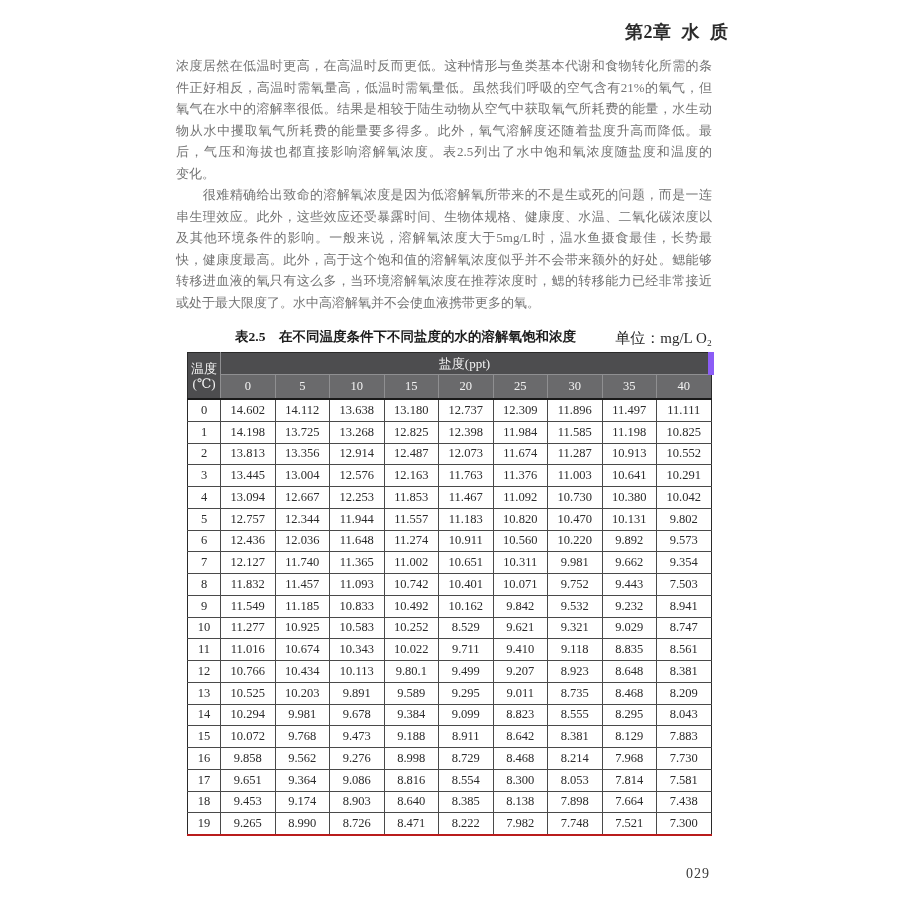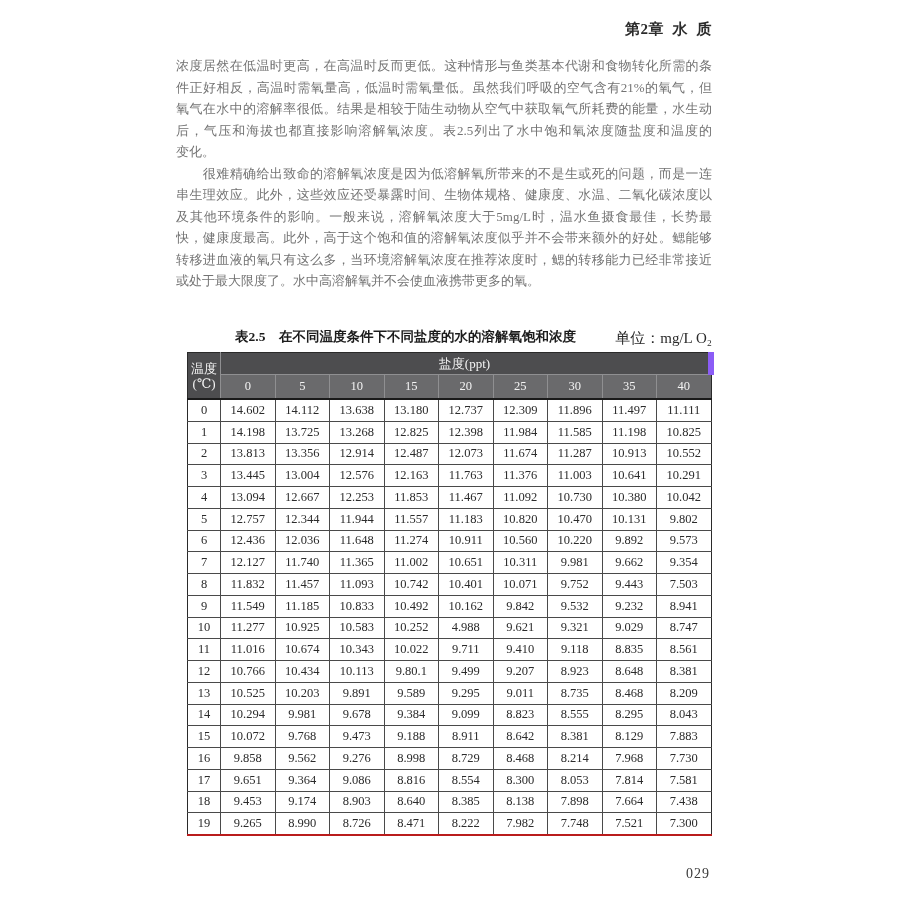--- a/index.html
+++ b/index.html
@@ -1,21 +1,21 @@
 <!DOCTYPE html>
 <html><head>
 <meta charset="utf-8">
 <style>
   html,body{margin:0;padding:0;background:#e9e9e9;}
   .page{
     position:relative;width:900px;height:900px;background:#ffffff;
     font-family:"Liberation Serif","DejaVu Serif",serif;color:#212121;overflow:hidden;
   }
   .chapter-header{
-    position:absolute;top:20px;left:625px;font-size:15px;font-weight:bold;
+    position:absolute;top:20px;left:625px;font-size:18px;font-weight:bold;
     color:#2b2b2b;white-space:pre;letter-spacing:0.5px;
   }
   .text-block{position:absolute;top:55px;left:176px;width:536px;}
   .paragraph{margin:0;}
   .line{
     height:21.5px;line-height:21.5px;font-size:13px;color:#737373;
     text-align:justify;text-align-last:justify;white-space:pre-wrap;overflow:hidden;
   }
   .line-last{text-align-last:left;}
   .caption-row{position:absolute;top:328px;left:187px;width:527px;height:20px;}
@@ -63,20 +63,21 @@
 
 <div class="page">
 
   <div class="chapter-header">第2章  水  质</div>
 
   <div class="text-block">
     <div class="paragraph">
         <div class="line">浓度居然在低温时更高，在高温时反而更低。这种情形与鱼类基本代谢和食物转化所需的条</div>
         <div class="line">件正好相反，高温时需氧量高，低温时需氧量低。虽然我们呼吸的空气含有21%的氧气，但</div>
         <div class="line">氧气在水中的溶解率很低。结果是相较于陆生动物从空气中获取氧气所耗费的能量，水生动</div>
+        <div class="line">物从水中攫取氧气所耗费的能量要多得多。此外，氧气溶解度还随着盐度升高而降低。最</div>
         <div class="line">后，气压和海拔也都直接影响溶解氧浓度。表2.5列出了水中饱和氧浓度随盐度和温度的</div>
         <div class="line line-last">变化。</div>
       </div>
     <div class="paragraph">
         <div class="line">　　很难精确给出致命的溶解氧浓度是因为低溶解氧所带来的不是生或死的问题，而是一连</div>
         <div class="line">串生理效应。此外，这些效应还受暴露时间、生物体规格、健康度、水温、二氧化碳浓度以</div>
         <div class="line">及其他环境条件的影响。一般来说，溶解氧浓度大于5mg/L时，温水鱼摄食最佳，长势最</div>
         <div class="line">快，健康度最高。此外，高于这个饱和值的溶解氧浓度似乎并不会带来额外的好处。鳃能够</div>
         <div class="line">转移进血液的氧只有这么多，当环境溶解氧浓度在推荐浓度时，鳃的转移能力已经非常接近</div>
         <div class="line line-last">或处于最大限度了。水中高溶解氧并不会使血液携带更多的氧。</div>
@@ -241,21 +242,21 @@
           <td>9.532</td>
           <td>9.232</td>
           <td>8.941</td>
         </tr>
         <tr>
           <td>10</td>
           <td>11.277</td>
           <td>10.925</td>
           <td>10.583</td>
           <td>10.252</td>
-          <td>4.988</td>
+          <td>8.529</td>
           <td>9.621</td>
           <td>9.321</td>
           <td>9.029</td>
           <td>8.747</td>
         </tr>
         <tr>
           <td>11</td>
           <td>11.016</td>
           <td>10.674</td>
           <td>10.343</td>

